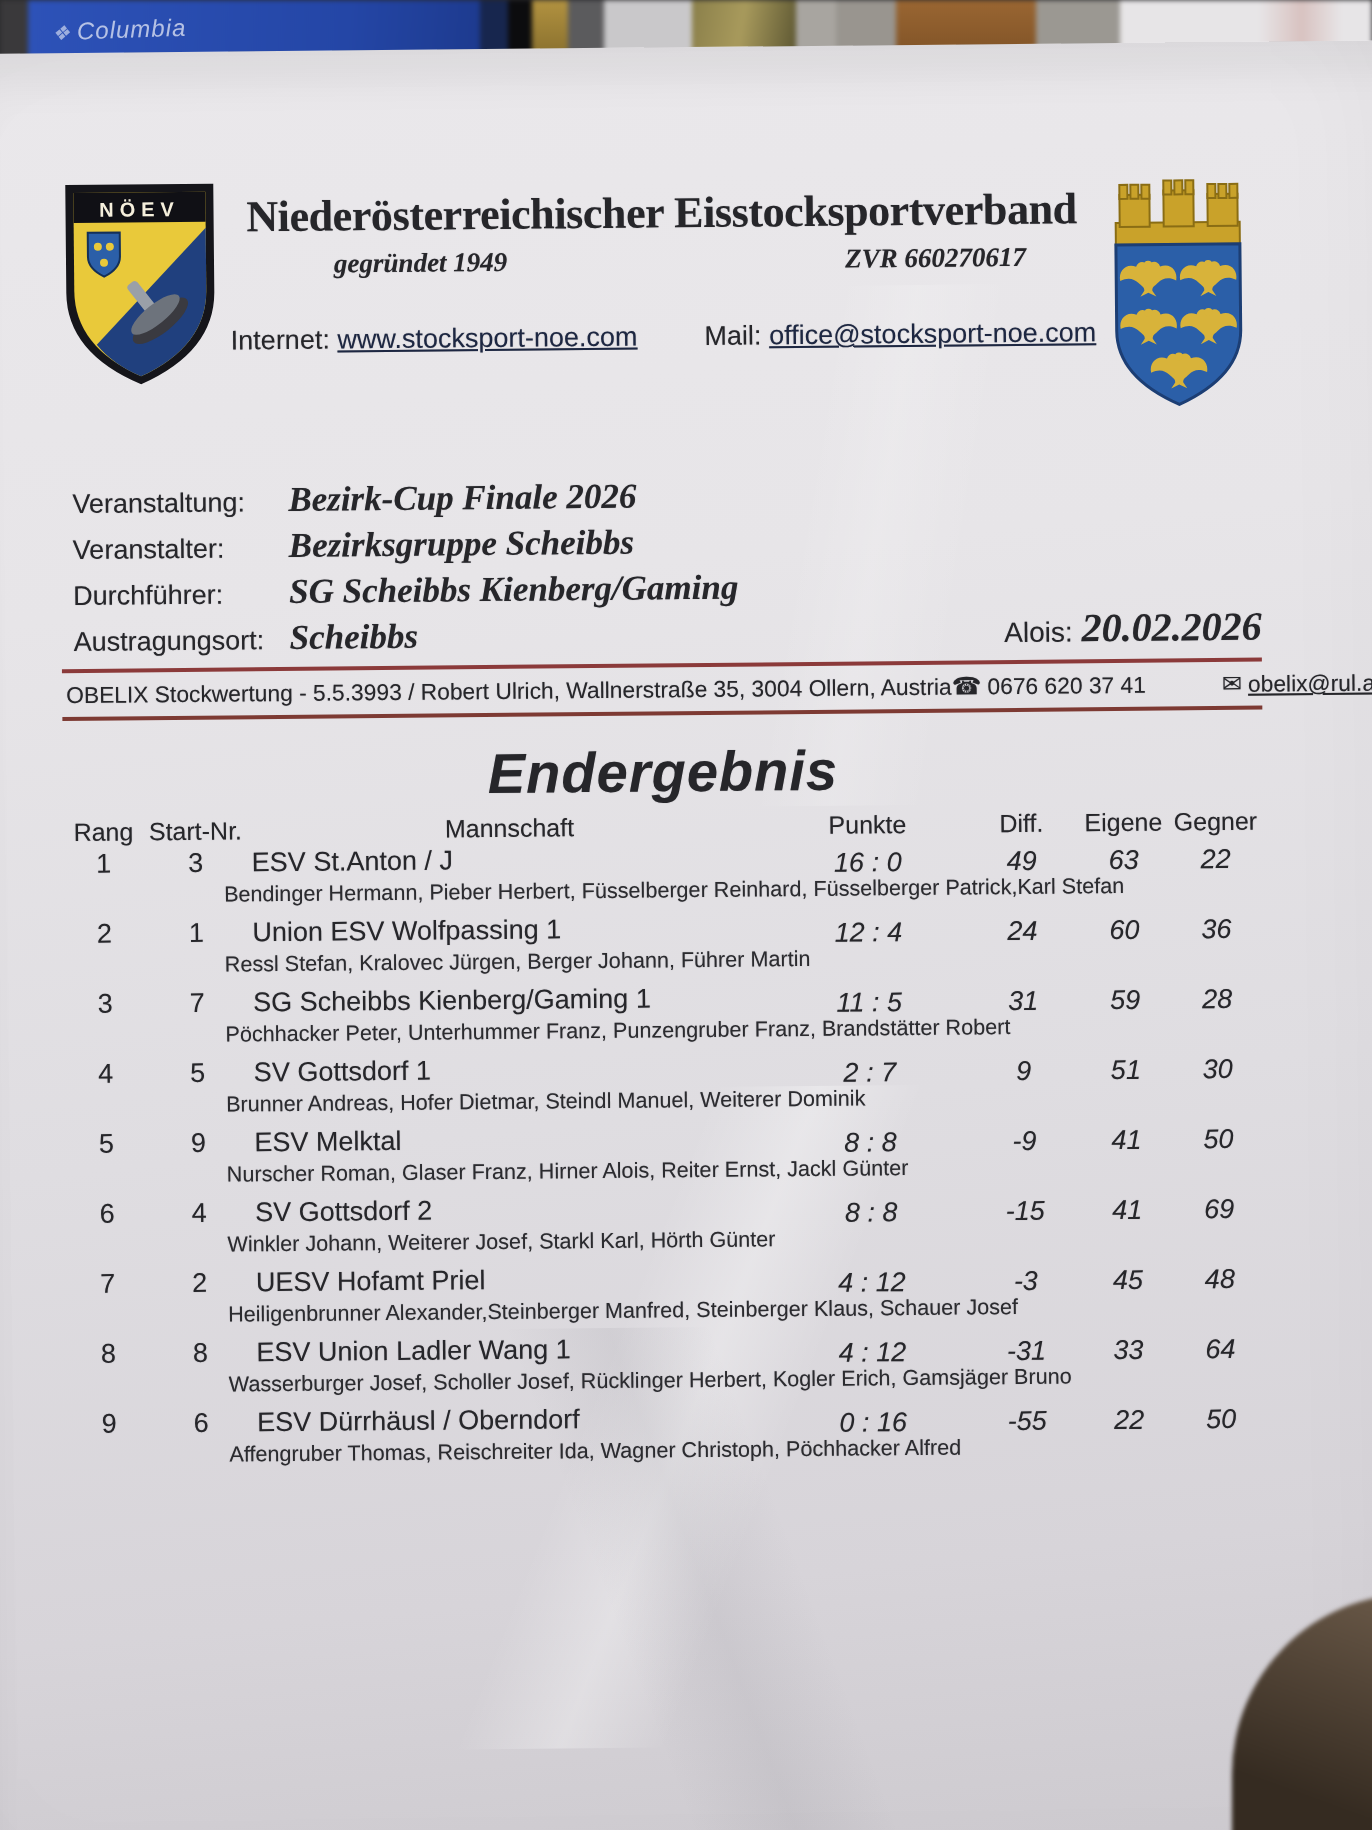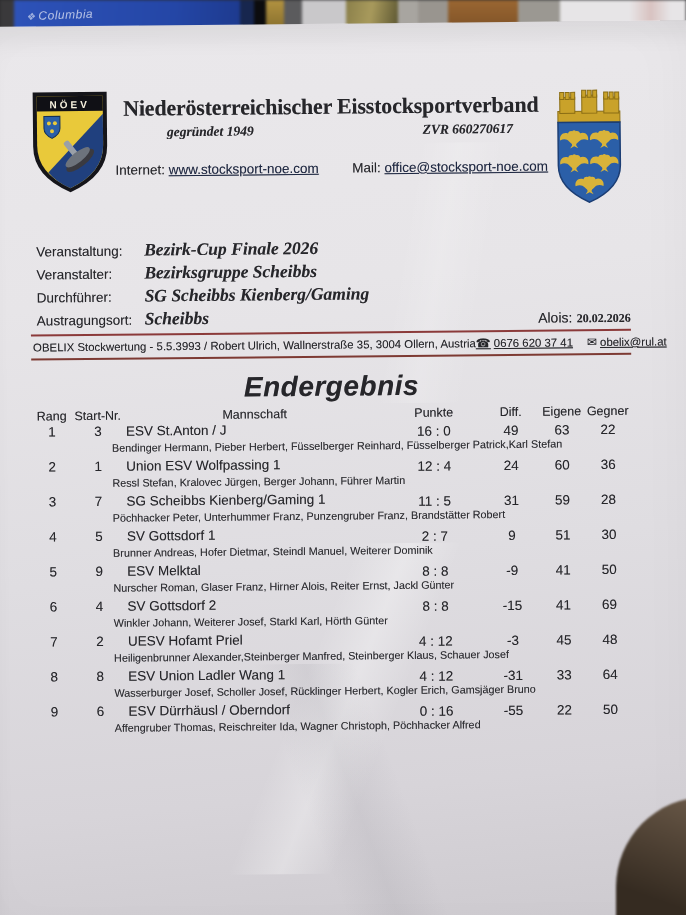--- a/index.html
+++ b/index.html
@@ -40,41 +40,41 @@
   .contact-row .lnk{color:#1d2742;text-decoration:underline;}
   .contact-row .gap{display:inline-block;width:26px;}
 
   
   .event-block{position:relative;margin-top:30px;}
   .event-row{display:flex;height:23px;align-items:baseline;}
   .event-label{width:108px;font-size:13.5px;padding-left:6px;}
   .event-value{font-family:"Liberation Serif",serif;font-weight:bold;font-style:italic;font-size:17.5px;}
   .datum{position:absolute;right:0;bottom:1px;white-space:nowrap;}
   .datum-label{font-size:14px;}
-  .datum-value{font-family:"Liberation Serif",serif;font-weight:bold;font-size:12px;}
+  .datum-value{font-family:"Liberation Serif",serif;font-weight:bold;font-style:italic;font-size:20px;}
 
   .redline{height:2px;background:#8b3a3a;margin-top:2px;}
   .redline2{height:1.5px;background:#7d3a33;margin-top:1px;}
 
   .obelix-row{display:flex;align-items:baseline;font-size:11.4px;padding:4px 0 3px 2px;white-space:nowrap;}
   .obelix-row .txt{flex:1;}
-  .obelix-row .tel{margin-right:14px;text-decoration:underline;}
+  .obelix-row .tel{margin-right:38px;}
   .obelix-row .eml u{}
   .obelix-row .ic{font-size:12px;margin-right:3px;}
 
   
   .results-title{margin-top:12px;text-align:center;font-size:28px;font-weight:bold;
                  font-style:italic;letter-spacing:.5px;line-height:34px;}
   .grid{display:grid;grid-template-columns:40px 52px 262px 96px 58px 44px 48px;}
   .theader{margin-top:3px;font-size:12.5px;}
   .theader span{text-align:center;}
   .rank-row{font-size:13.5px;line-height:18px;align-items:baseline;}
   .rank-row .c{text-align:center;}
   .rank-row .team{text-align:left;padding-left:2px;}
-  .rank-row .num{transform:translateY(3px);display:block;}
+  .rank-row .num{transform:translateY(3px);display:block;font-style:italic;}
   .players-row{font-size:10.8px;line-height:12px;margin:1px 0 4px 80px;color:#2b2b2f;}
 
   svg{display:block;}
 </style>
 </head>
 <body>
 <div class="frame">
 
   <div class="bg-strip">
     <div class="b" style="width:14px;background:#3a393b;"></div>

